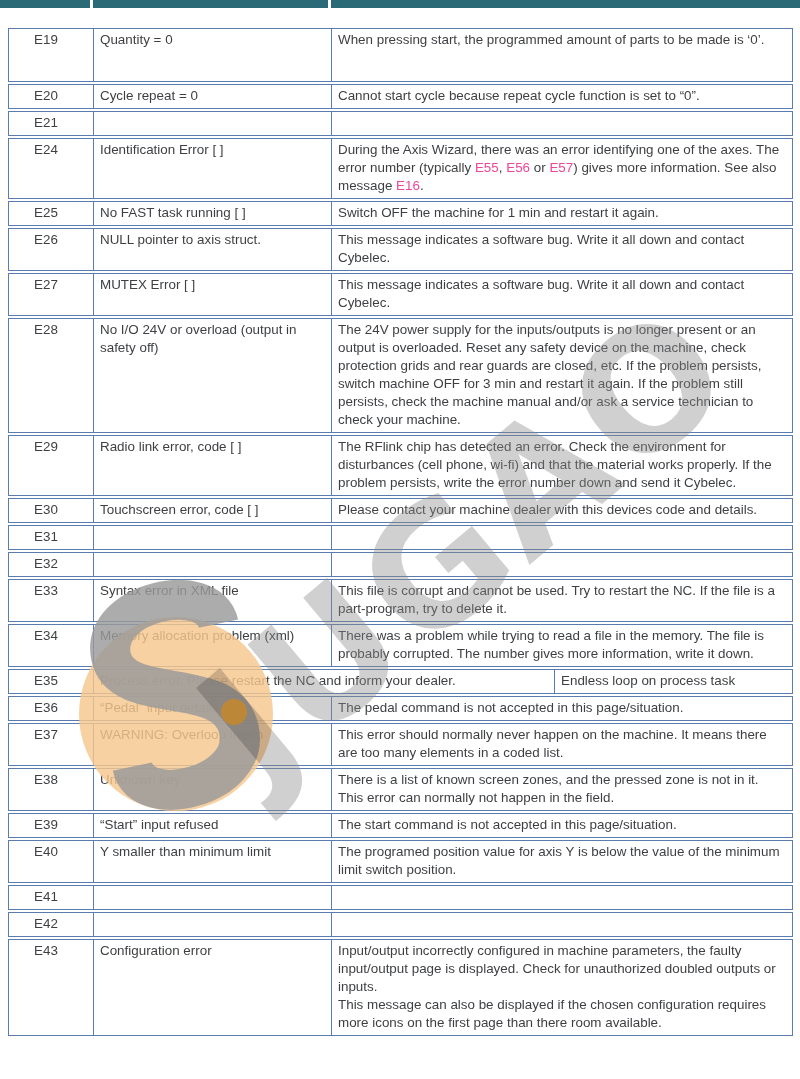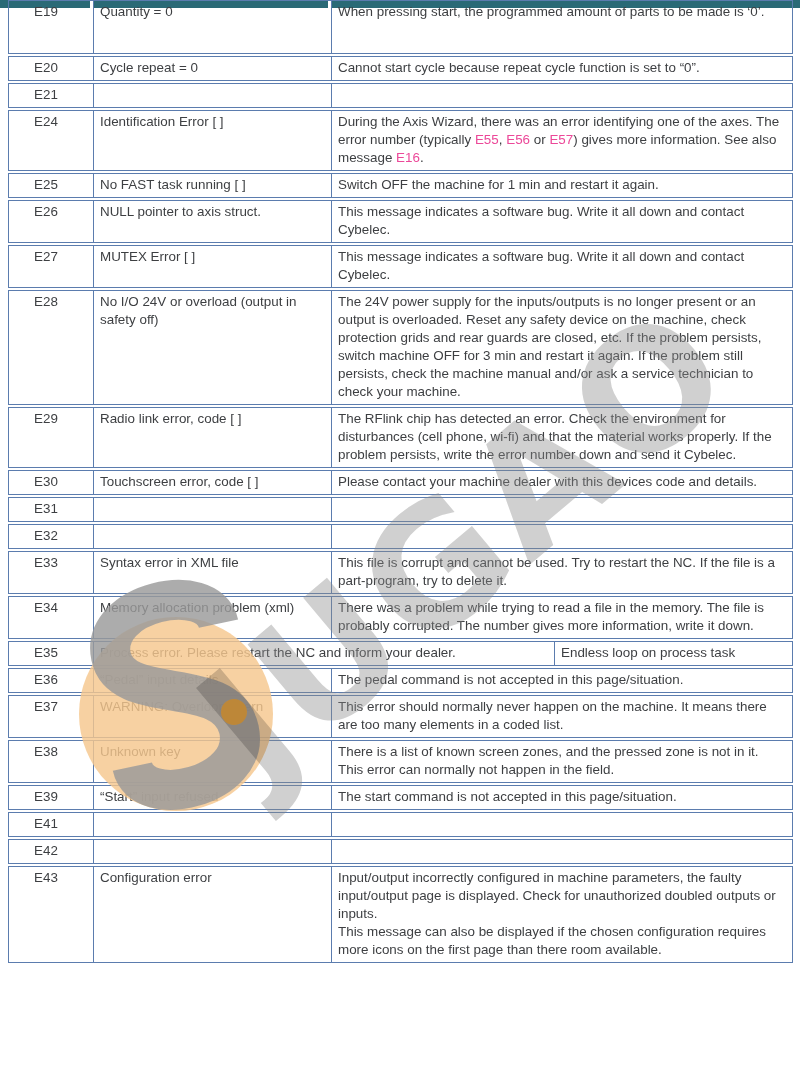--- a/index.html
+++ b/index.html
@@ -11,21 +11,21 @@
   .top-bar{
     position:absolute;left:0;top:0;width:800px;height:8px;
     background:linear-gradient(90deg,
       #2a6a76 0px, #2a6a76 90px,
       #ffffff 90px, #ffffff 93px,
       #2a6a76 93px, #2a6a76 328px,
       #ffffff 328px, #ffffff 331px,
       #2a6a76 331px, #2a6a76 100%);
   }
   .err-table{
-    position:absolute;left:8px;top:0;width:785px;
+    position:absolute;left:8px;top:28px;width:785px;
   }
   .row{
     display:flex;align-items:stretch;
     border:1px solid #5b7cae;
     margin-bottom:2px;
     min-height:21px;
     background:transparent;
   }
   .row:first-child{min-height:52px;}
   .cell{
@@ -150,20 +150,25 @@
       <div class="cell code">E38</div>
       <div class="cell msg">Unknown key</div>
       <div class="cell desc"><span>There is a list of known screen zones, and the pressed zone is not in it. This error can normally not happen in the field.</span></div>
     </div>
     <div class="row">
       <div class="cell code">E39</div>
       <div class="cell msg">“Start” input refused</div>
       <div class="cell desc"><span>The start command is not accepted in this page/situation.</span></div>
     </div>
     <div class="row">
+      <div class="cell code">E40</div>
+      <div class="cell msg">Y smaller than minimum limit</div>
+      <div class="cell desc"><span>The programed position value for axis Y is below the value of the minimum limit switch position.</span></div>
+    </div>
+    <div class="row">
       <div class="cell code">E41</div>
       <div class="cell msg"></div>
       <div class="cell desc"></div>
     </div>
     <div class="row">
       <div class="cell code">E42</div>
       <div class="cell msg"></div>
       <div class="cell desc"></div>
     </div>
     <div class="row">

